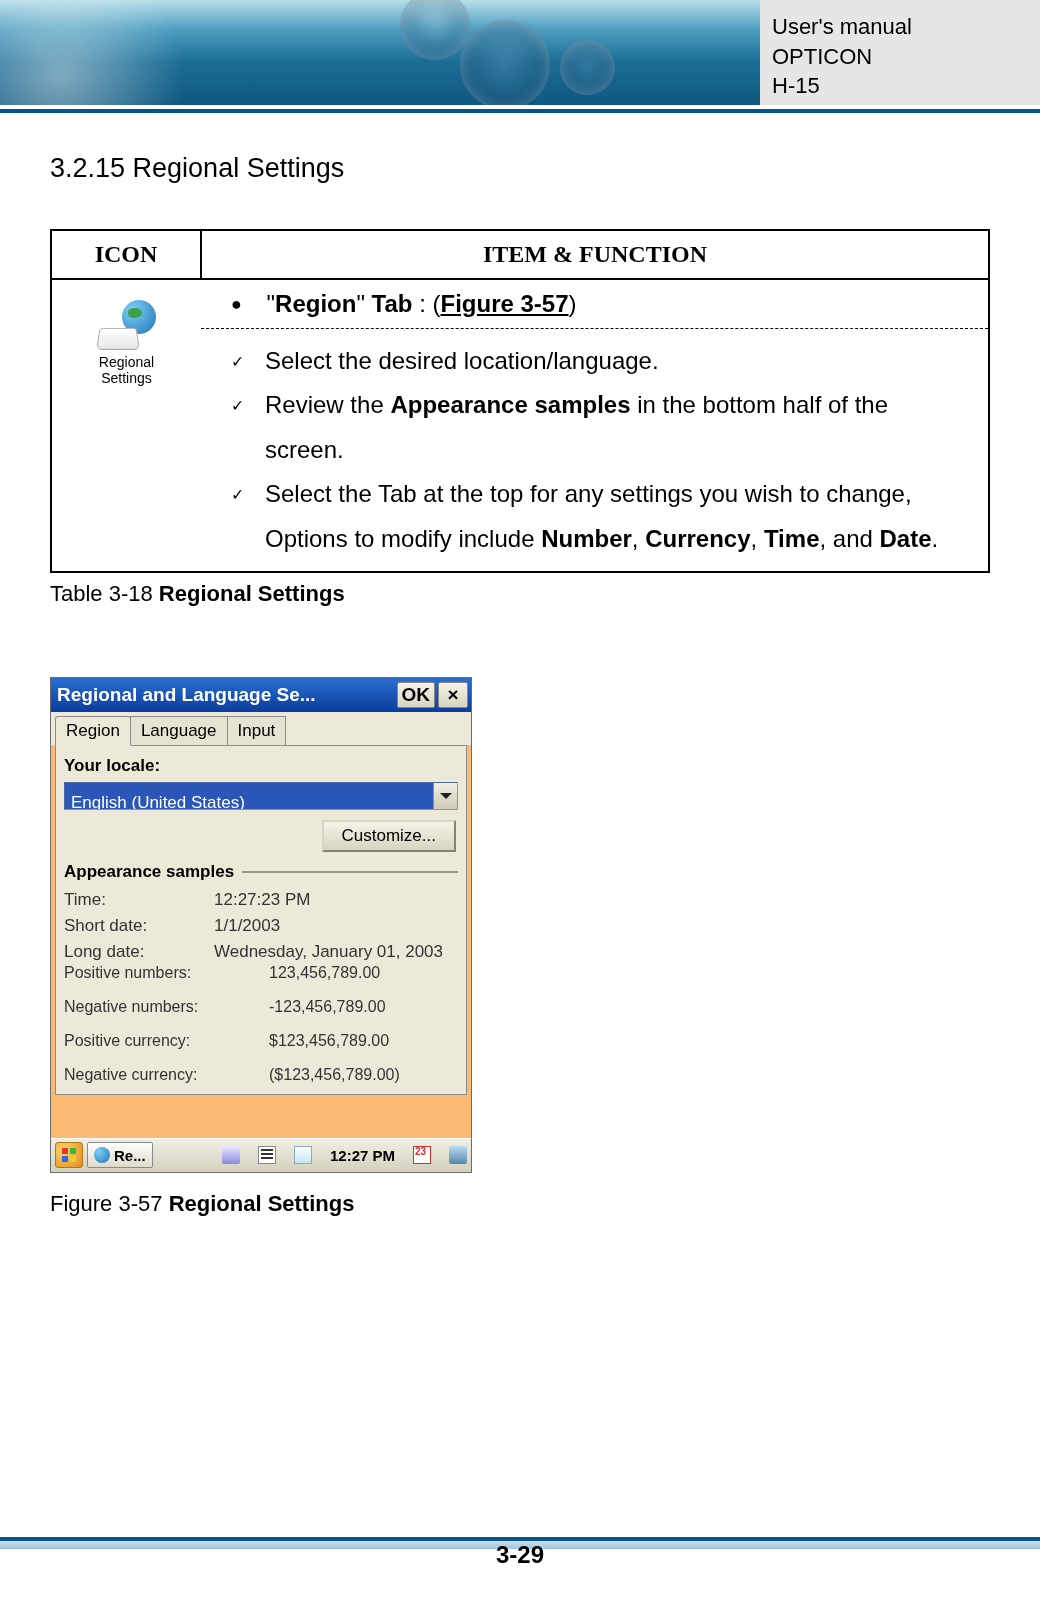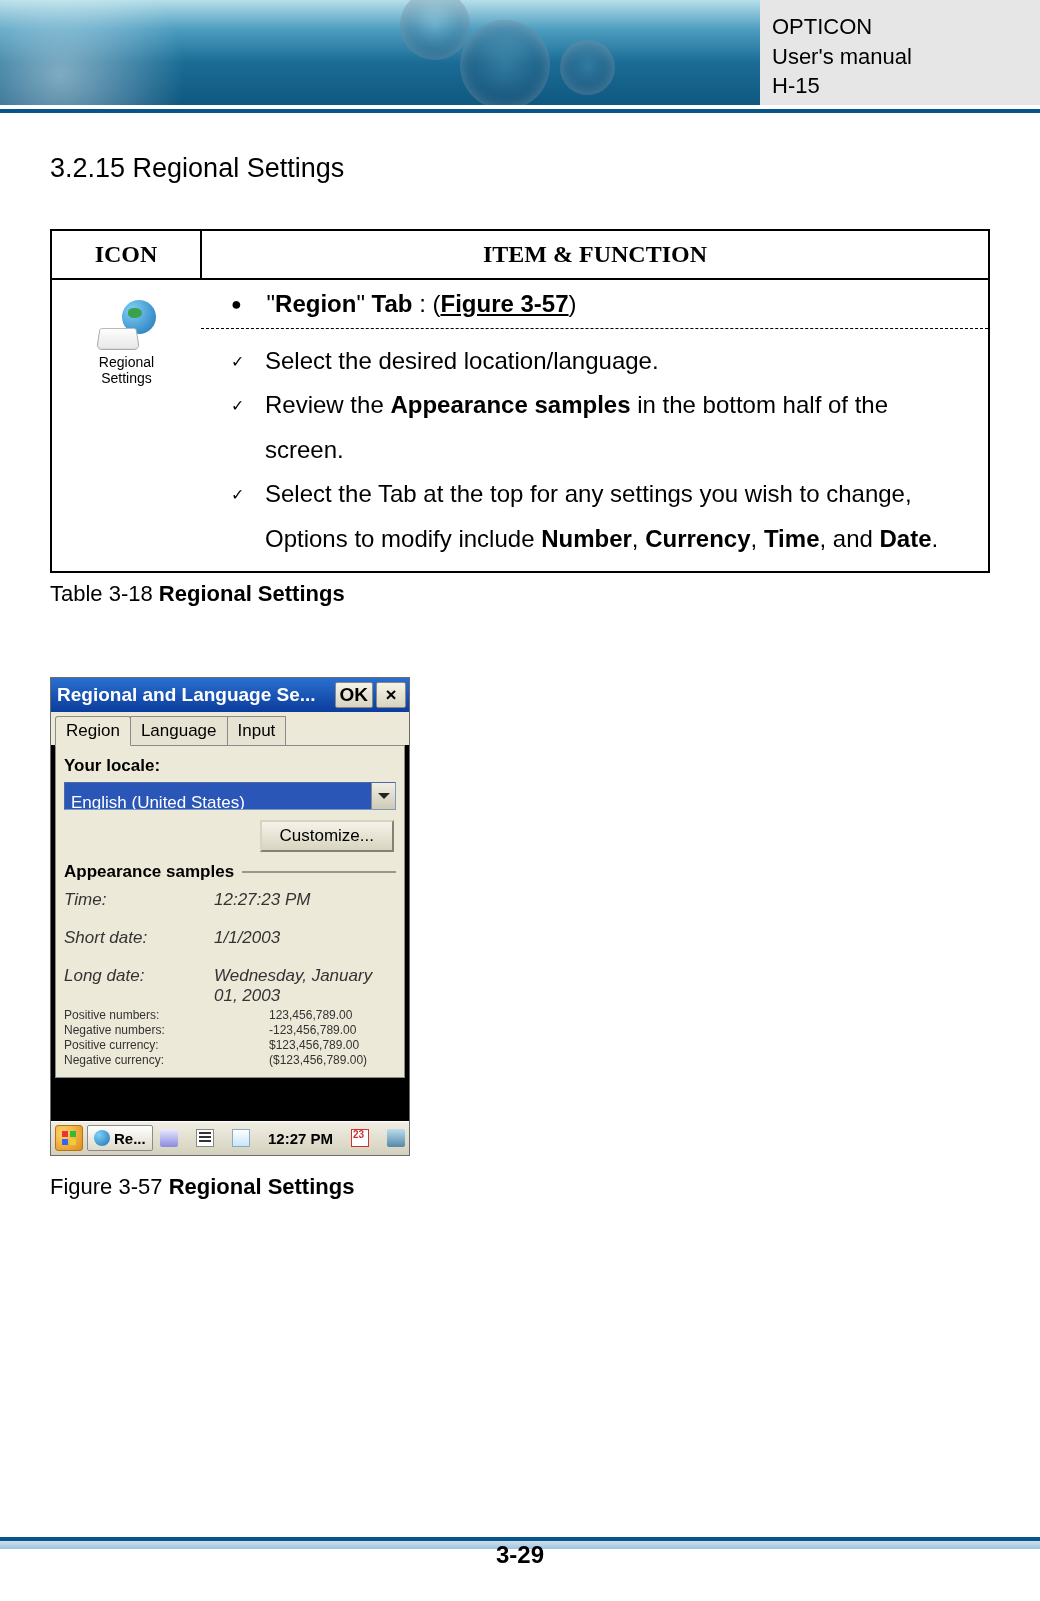--- a/index.html
+++ b/index.html
@@ -122,23 +122,23 @@
   .check-list li .txt { flex:1; }
   .caption {
     font-size: 22px;
     margin-top: 8px;
   }
   .figure-wrap {
     margin-top: 70px;
     width: 430px;
   }
   .mock-window {
-    width: 360px;
+    width: 422px;
     border: 1px solid #6b6b6b;
-    background: #000000;
+    background: #fdba74;
     font-family: Tahoma, Arial, sans-serif;
     font-size: 17px;
     color:#000;
   }
   .mw-title {
     height: 34px;
     background: linear-gradient(to bottom,#2a6fd0,#0b3c9c);
     color:#fff;
     display:flex; align-items:center;
     padding-left:6px;
@@ -211,32 +211,31 @@
     font-size:17px;
   }
   .mw-group-label {
     font-weight:bold; position:relative; margin:4px 0 8px;
     display:flex; align-items:center; gap:8px;
   }
   .mw-group-label .line{ flex:1; height:2px; background:#9a978a;}
   .samp-grid {
     display:grid;
     grid-template-columns: 150px 1fr;
-    row-gap:18px;
+    row-gap:6px;
     font-size:17px;
     color:#333;
-    font-style:italic;
   }
   .samp-grid .wide-label{ grid-column:1; }
   .samp-grid .wide-val{ grid-column:2; }
   .samp-grid2 {
     display:grid;
     grid-template-columns: 205px 1fr;
-    row-gap:1px;
-    font-size:12px;
+    row-gap:16px;
+    font-size:16px;
     color:#333;
     margin-top:2px;
   }
   .mw-taskbar{
     height:34px;
     background:linear-gradient(#f1efe4,#d4d0bd);
     border-top:1px solid #fff;
     display:flex; align-items:center;
     padding:0 4px;
     gap:4px;
@@ -289,22 +288,22 @@
   }
 </style>
 </head>
 <body>
 
 <div class="header-band">
   <div class="header-deco1"></div>
   <div class="header-deco2"></div>
   <div class="header-deco3"></div>
   <div class="header-meta-box">
+    <div>User's manual</div>
     <div>OPTICON</div>
-    <div>User's manual</div>
     <div>H-15</div>
   </div>
 </div>
 <div class="rule-blue top"></div>
 
 <div class="content">
   <h2 class="section-heading">3.2.15 Regional Settings</h2>
 
   <table class="info">
     <tbody>

